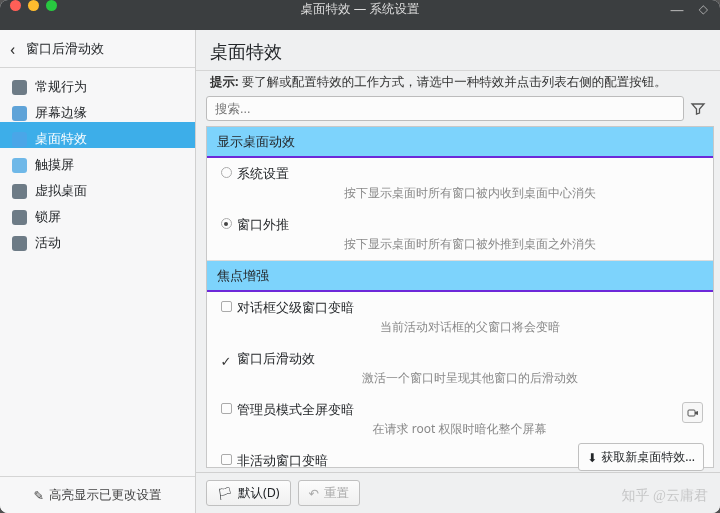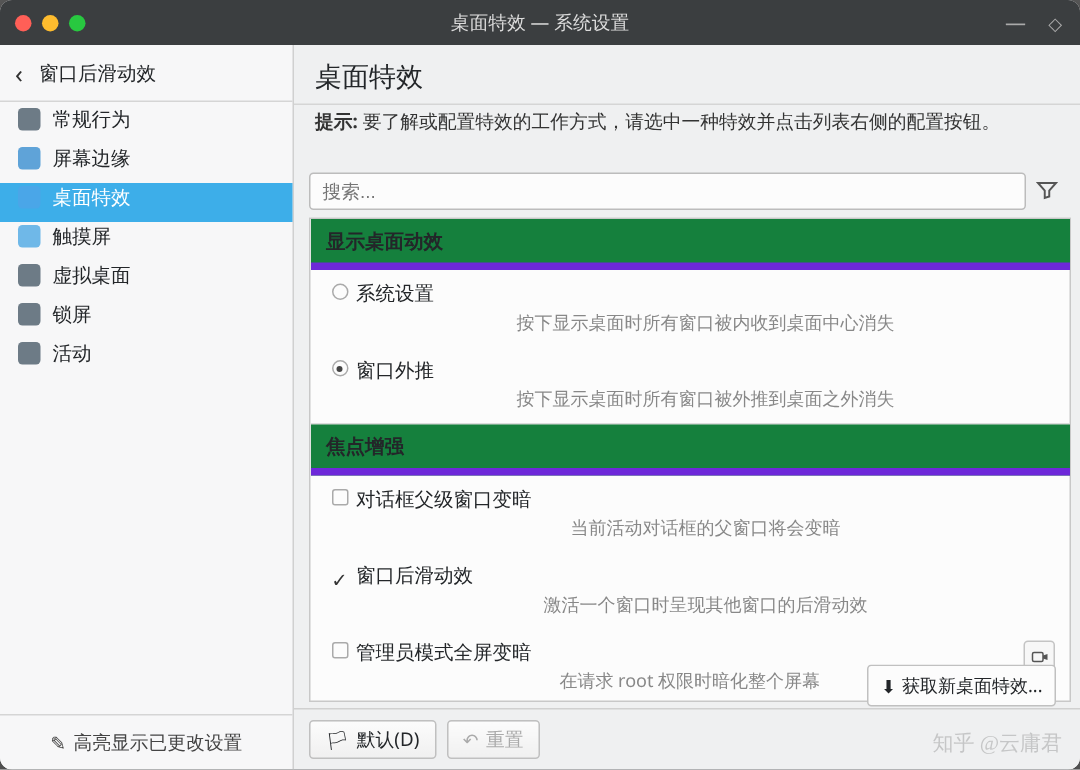--- a/index.html
+++ b/index.html
@@ -1,48 +1,48 @@
 <!DOCTYPE html>
 <html><head>
   <meta charset="utf-8">
   <style>
     * { margin: 0; padding: 0; box-sizing: border-box; }
     body { font-family: "Noto Sans", "Helvetica Neue", sans-serif; font-size: 13px; color: #232629; background: #5a5a5a; width: 720px; height: 513px; overflow: hidden; }
     .window { width: 720px; height: 513px; background: #eff0f1; display: flex; flex-direction: column; border-radius: 8px; overflow: hidden; box-shadow: 0 4px 20px rgba(0,0,0,0.3); }
-    .titlebar { height: 30px; background: #3b3e40; color: #dcdcdc; display: flex; align-items: center; padding: 0 10px; position: relative; }
+    .titlebar { height: 30px; background: #3b3e40; color: #dcdcdc; display: flex; padding: 0 10px; position: relative; }
     .traffic { position: absolute; left: 10px; display: flex; gap: 7px; }
     .dot { width: 11px; height: 11px; border-radius: 50%; }
     .dot.red { background: #ff5f57; }
     .dot.yellow { background: #febc2e; }
     .dot.green { background: #28c840; }
     .title { flex: 1; text-align: center; font-size: 12.5px; }
     .title-min { position: absolute; right: 36px; color: #aaa; font-size: 14px; }
     .title-max { position: absolute; right: 12px; color: #aaa; font-size: 12px; }
     .content { flex: 1; display: flex; min-height: 0; }
     .sidebar { width: 196px; background: #f7f7f8; border-right: 1px solid #d0d0d0; display: flex; flex-direction: column; }
     .sidebar-header { display: flex; align-items: center; padding: 7px 10px; border-bottom: 1px solid #d5d5d5; }
     .back-chevron { width: 16px; font-size: 17px; color: #333; }
     .nav { flex: 1; padding-top: 2px; }
-    .nav-item { display: flex; align-items: flex-start; height: 26px; padding: 0 8px 0 10px; cursor: pointer; font-size: 13px; }
+    .nav-item { display: flex; align-items: flex-end; height: 26px; padding: 0 8px 0 10px; cursor: pointer; font-size: 13px; }
     .nav-item.selected { background: #3daee9; color: #fff; }
     .nav-icon { width: 18px; height: 18px; margin-right: 7px; display: flex; align-items: center; justify-content: center; font-size: 13px; }
     .nav-icon .sq { width: 15px; height: 15px; border-radius: 3px; }
     .sidebar-footer { border-top: 1px solid #d5d5d5; padding: 9px 10px; display: flex; align-items: center; justify-content: center; gap: 5px; color: #444; font-size: 12.5px; cursor: pointer; }
     .main { flex: 1; display: flex; flex-direction: column; min-width: 0; background: #eff0f1; }
     .main-header { padding: 9px 14px 6px 14px; }
     .page-title { font-size: 18px; font-weight: 500; }
     .hint { border-top: 1px solid #d5d5d5; padding: 2px 14px; font-size: 12.5px; color: #333; }
-    .search-row { display: flex; align-items: flex-start; padding: 3px 10px 5px 10px; gap: 2px; margin-top: 20px; }
+    .search-row { display: flex; align-items: flex-end; padding: 3px 10px 5px 10px; gap: 2px; }
     .search-input { flex: 1; height: 25px; border: 1px solid #bcbcbc; border-radius: 3px; background: #fcfcfc; padding: 0 8px; font-size: 12.5px; color: #888; }
     .filter-icon { width: 24px; height: 24px; color: #555; display: flex; align-items: center; justify-content: center; cursor: pointer; font-size: 15px; }
     .list-wrap { flex: 1; overflow: hidden; position: relative; margin: 0 6px 4px 10px; border: 1px solid #c8c8c8; background: #fcfcfc; display: flex; }
     .list { flex: 1; overflow-y: auto; overflow-x: hidden; }
     .list::-webkit-scrollbar { width: 12px; }
     .list::-webkit-scrollbar-thumb { background: #b0b4b8; border-radius: 6px; border: 2px solid #fcfcfc; }
-    .group-h { background: #15803d; font-weight: 700; font-size: 13px; padding: 5px 10px; border-top: 1px solid #dcdcdc; border-bottom: 5px solid #6d28d9; }
+    .group-h { background: #7dd3fc; font-weight: 400; font-size: 13px; padding: 5px 10px; border-top: 1px solid #dcdcdc; border-bottom: 2px solid #6d28d9; }
     .group-h:first-child { border-top: none; }
     .row { display: flex; align-items: flex-start; padding: 6px 8px 7px 8px; }
     .row .rb { width: 22px; display: flex; justify-content: center; padding-top: 3px; }
     .rb-circle { width: 11px; height: 11px; border: 1px solid #aaa; border-radius: 50%; position: relative; }
     .rb-circle.on::after { content: ''; position: absolute; inset: 2.5px; background: #444; border-radius: 50%; }
     .cb-box { width: 11px; height: 11px; border: 1px solid #aaa; border-radius: 2px; position: relative; }
     .row-text { flex: 1; min-width: 0; }
     .row-title { font-size: 13px; color: #232629; }
     .row-desc { font-size: 12px; color: #888; margin-top: 1px; text-align: center; }
     .row-actions { display: flex; gap: 5px; padding-top: 2px; padding-right: 2px; }

